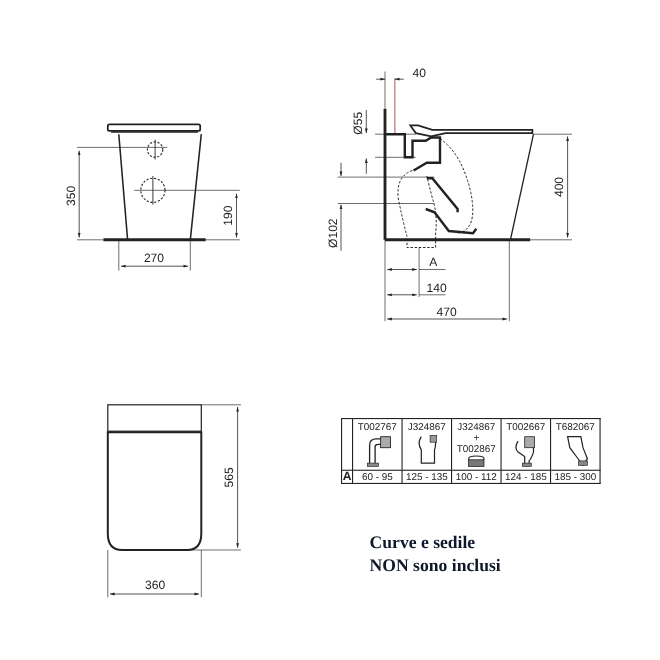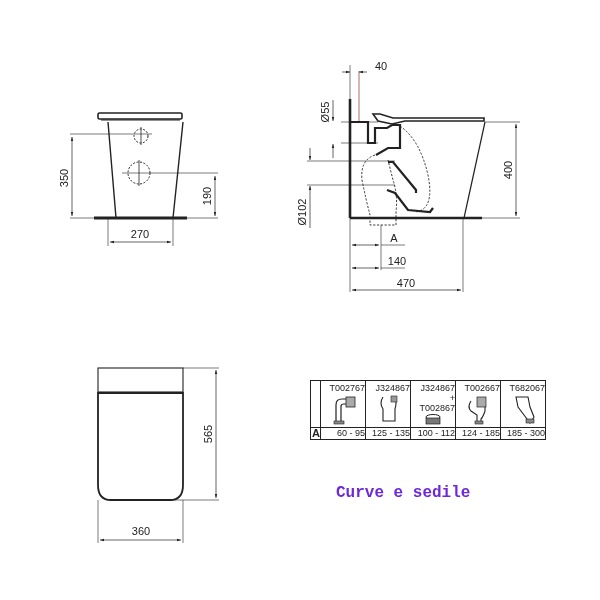--- a/index.html
+++ b/index.html
@@ -1,22 +1,22 @@
 <!DOCTYPE html>
 <html><head>
   <meta charset="utf-8">
   <style>
     html, body { margin: 0; padding: 0; background: #ffffff; }
     body { width: 600px; height: 600px; position: relative; overflow: hidden; font-family: "Liberation Sans", sans-serif; }
     svg { position: absolute; left: 0; top: 0; }
     .dim { font-family: "Liberation Sans", sans-serif; font-size: 11px; fill: #222; }
-    .note { position: absolute; left: 336px; top: 483px; font-family: Liberation Mono, monospace; font-weight: bold; font-size: 16px; line-height: 21px; color: #6d28d9; }
+    .note { position: absolute; left: 336px; top: 483px; font-family: Liberation Serif, serif; font-weight: bold; font-size: 16px; line-height: 21px; color: #0f172a; }
     .note div { white-space: nowrap; }
     .tbl { position: absolute; left: 310px; top: 380px; border-collapse: collapse; font-family: "Liberation Sans", sans-serif; font-size: 9px; color: #222; }
-    .tbl td { border: 1px solid #222; padding: 0; text-align: right; vertical-align: top; }
+    .tbl td { border: 1px solid #222; padding: 0; text-align: center; vertical-align: top; }
     .tbl .corner { width: 9px; }
     .tbl .code { width: 44px; height: 46px; position: relative; }
     .tbl .code-label { display: block; margin-top: 2px; line-height: 10px; }
     .tbl .range { height: 11px; line-height: 11px; font-size: 9px; }
     .tbl .rowlabel { font-weight: bold; font-size: 11px; line-height: 11px; }
     .tbl svg.fit { position: static; display: block; margin: 0 auto; }
   </style>
 </head>
 <body>
 
@@ -172,13 +172,14 @@
     <td class="range">125 - 135</td>
     <td class="range">100 - 112</td>
     <td class="range">124 - 185</td>
     <td class="range">185 - 300</td>
   </tr>
 </tbody>
   </table>
 
 <div class="note">
   <div>Curve e sedile</div>
+  <div>NON sono inclusi</div>
 </div>
 
 </body></html>

